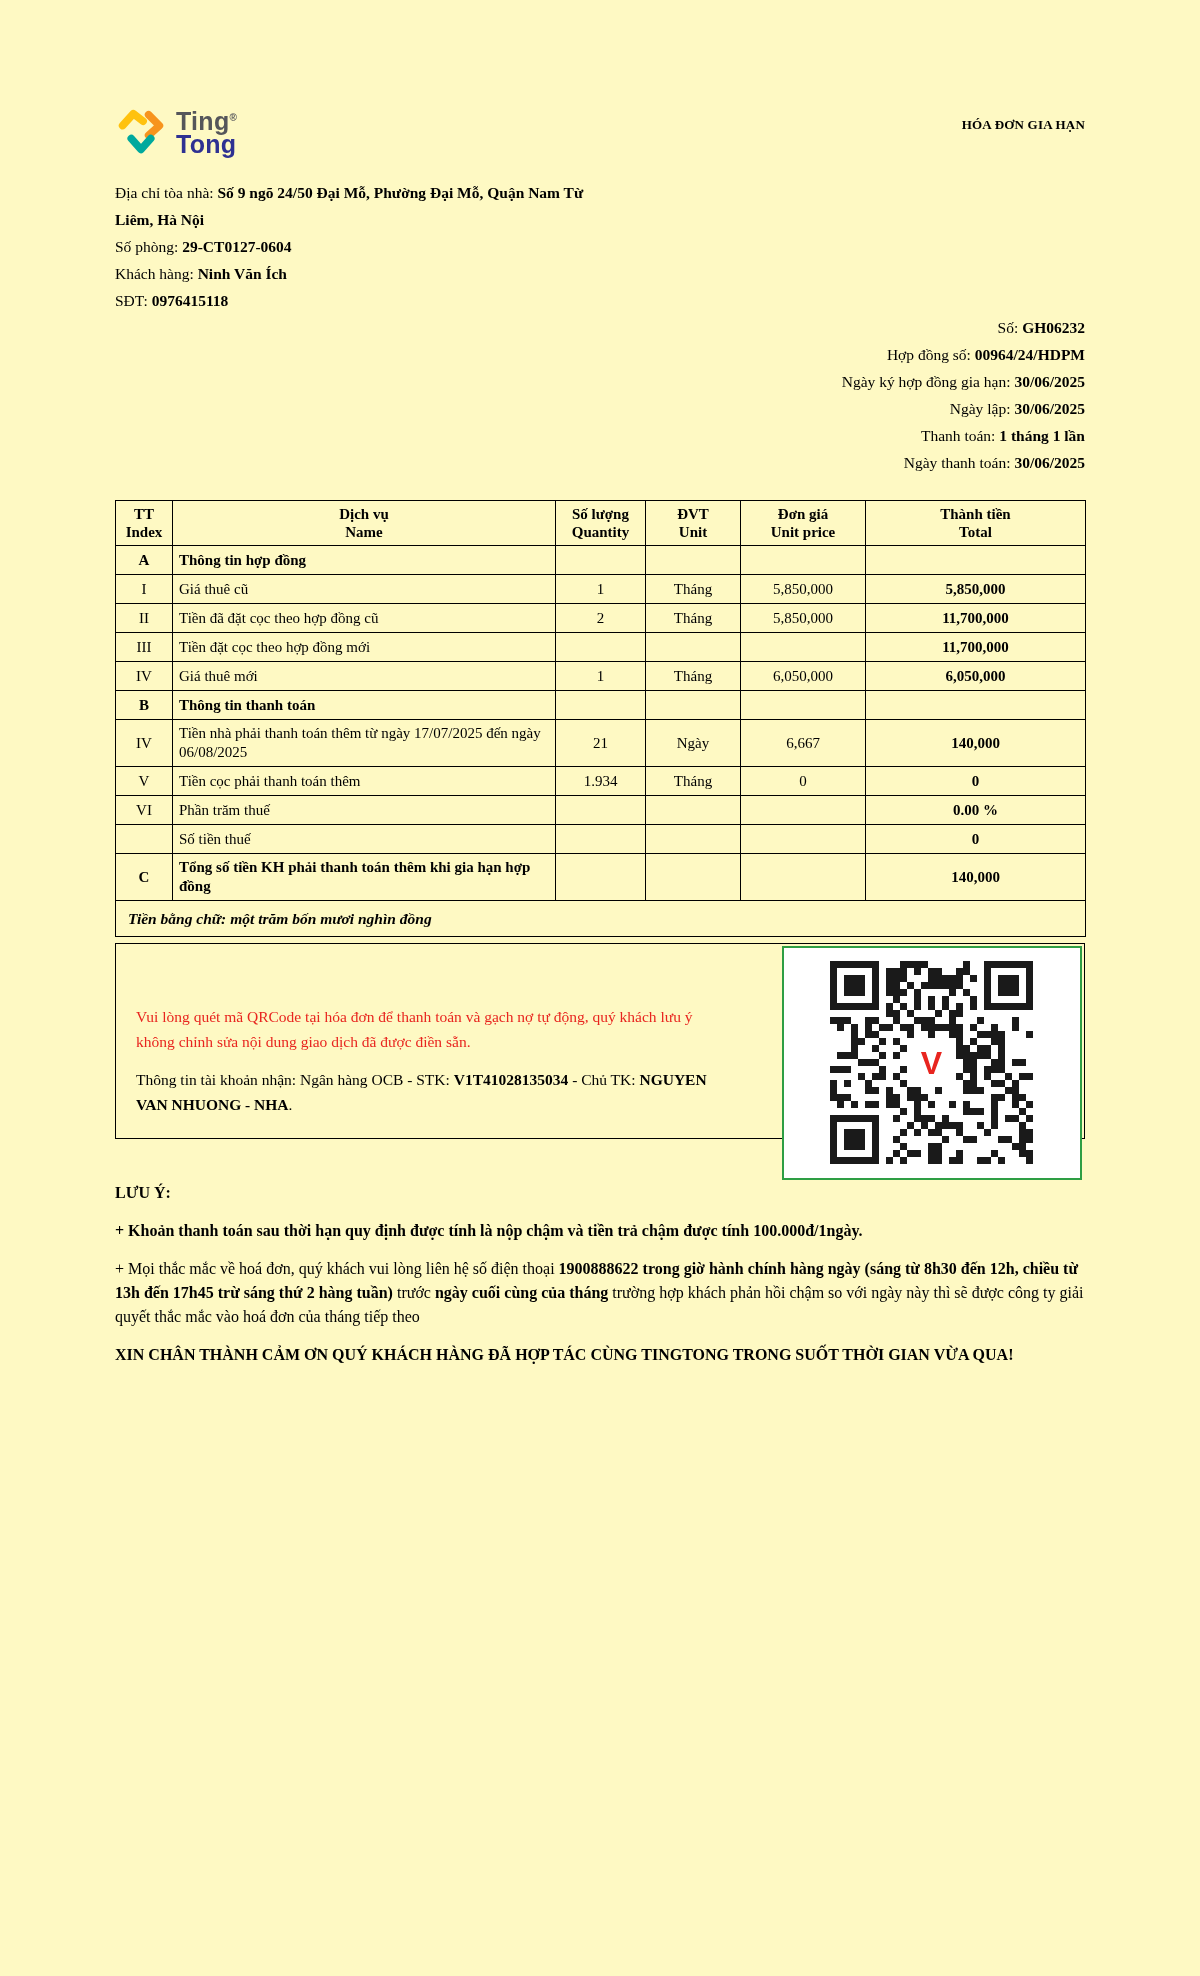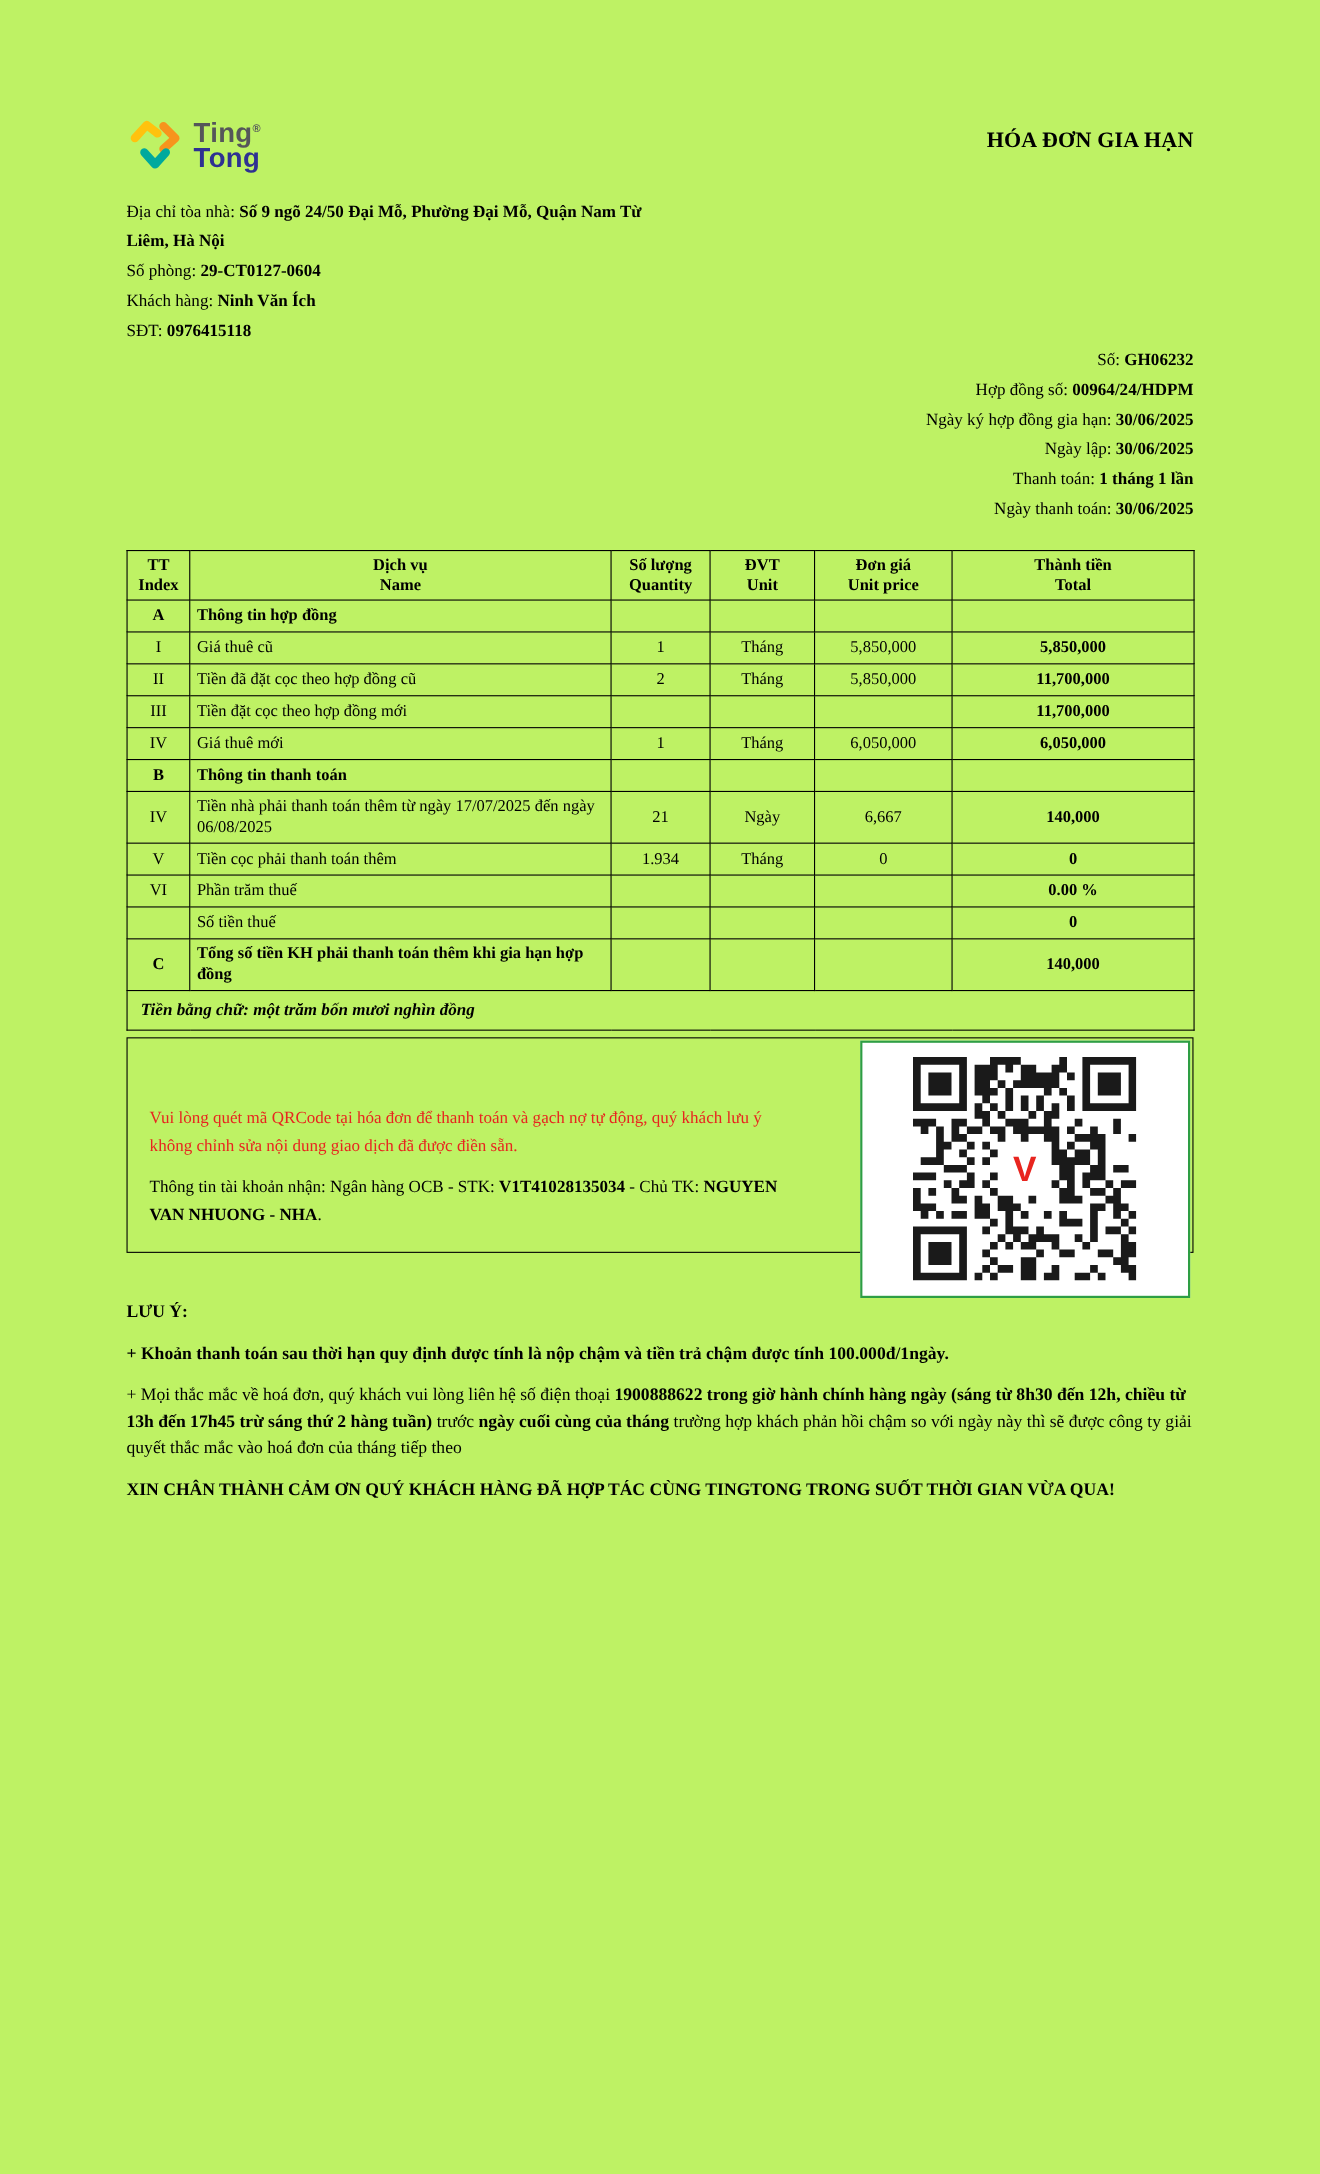--- a/index.html
+++ b/index.html
@@ -1,27 +1,27 @@
 <!DOCTYPE html>
 <html lang="vi"><head>
 <meta charset="utf-8">
 <style>
   * { margin:0; padding:0; box-sizing:border-box; }
   html, body { background:#ffffff; }
   body { width:1200px; min-height:1976px; font-family:"Liberation Serif", serif; color:#000; }
-  .page { width:1200px; min-height:1976px; padding:105px 115px 60px 115px; background:#bef264; }
+  .page { width:1200px; min-height:1976px; padding:105px 115px 60px 115px; background:#fef9c3; }
 
   
   .header { display:flex; justify-content:space-between; align-items:flex-start; }
   .logo { display:flex; align-items:center; gap:9px; }
   .logo-text { font-family:"Liberation Sans", sans-serif; font-weight:bold; font-size:25px; line-height:23px; letter-spacing:0.3px; }
   .logo-ting { color:#55565a; }
   .logo-tong { color:#2e3192; }
   .reg { font-size:10px; vertical-align:super; color:#55565a; font-weight:bold; }
-  .title { font-size:20px; font-weight:bold; margin-top:12px; letter-spacing:0.2px; }
+  .title { font-size:13px; font-weight:bold; margin-top:12px; letter-spacing:0.2px; }
 
   
   .info { display:flex; justify-content:space-between; margin-top:22px;flex-direction:column; }
   .info p { font-size:15.5px; line-height:27px; }
   .info-left { width:485px; }
   .info-right { text-align:right; }
 
   
   table.main { width:100%; border-collapse:collapse; table-layout:fixed; margin-top:24px; }
   table.main th, table.main td { border:1px solid #000; font-size:15px; vertical-align:middle; }

